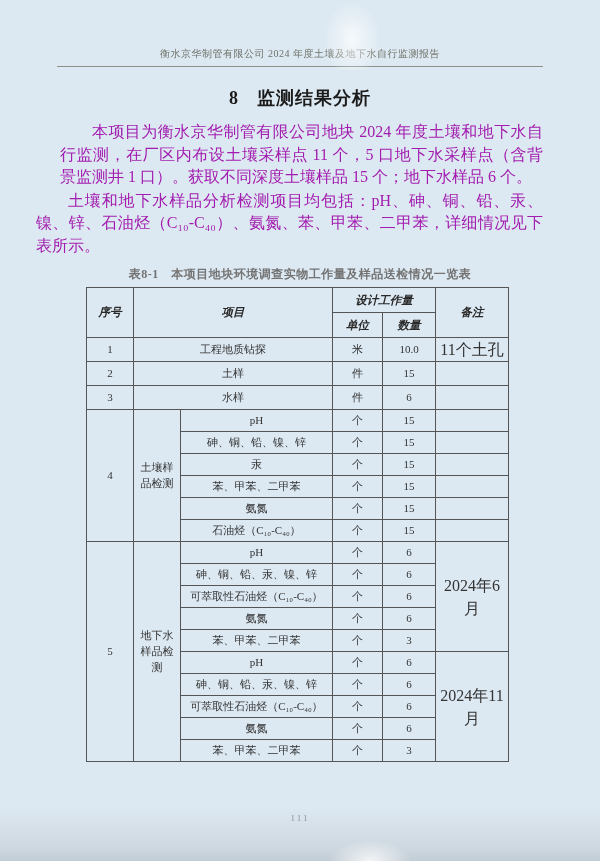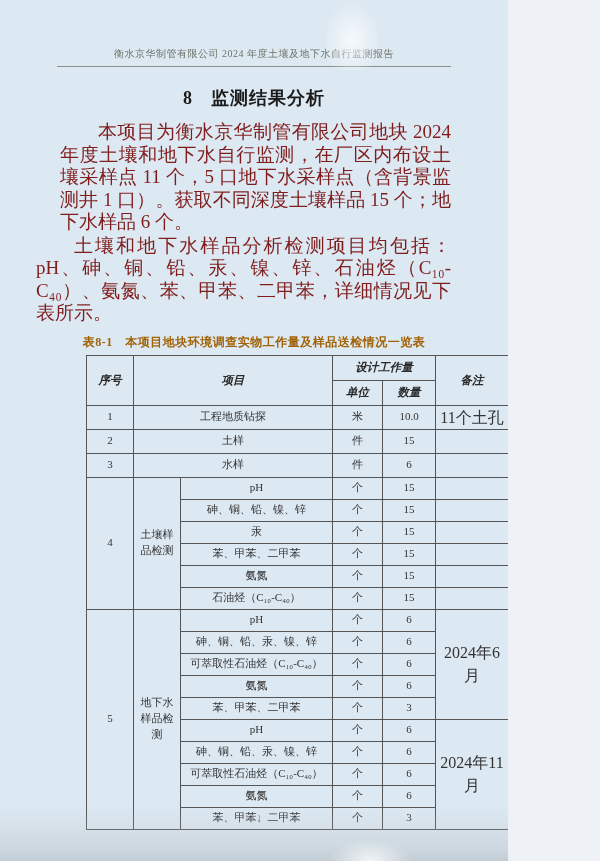--- a/index.html
+++ b/index.html
@@ -3,21 +3,21 @@
 <meta charset="utf-8">
 <style>
   html,body{margin:0;padding:0;}
   body{
     width:600px;height:861px;
     font-family:"Liberation Serif","DejaVu Serif",serif;
     background:#eef2f6;
   }
   .page{
     position:relative;
-    width:508px;height:861px;
+    width:600px;height:861px;
     background:#dde9f2;
     overflow:hidden;
     color:#2e2e2e;
   }
   
   .page::before{
     content:"";position:absolute;top:0;left:0;right:0;height:70px;
     background:radial-gradient(ellipse 40px 55px at 352px 40px, rgba(255,255,255,.75), rgba(255,255,255,0) 70%);
     pointer-events:none;
   }
@@ -47,29 +47,29 @@
   }
   .chapter-title .chapter-no{margin-right:18px;}
   .section-title{
     margin:15px 0 0 60px;
     font-size:15px;font-weight:bold;
     color:#203d35;
     letter-spacing:.5px;
   }
   .body-para{
     margin:11px 57px 0 60px;
-    font-size:19px;line-height:22.5px;
+    font-size:16px;line-height:22.5px;
     text-align:justify;text-justify:inter-ideograph;
-    text-indent:2em;color:#7f1d1d;
+    text-indent:2em;color:#a21caf;
   }
   .body-para.second{margin-top:1px;margin-left:36px;}
   .table-caption{
     margin:9px 0 0 0;
     text-align:center;
-    font-size:12px;font-weight:bold;color:#a16207;
+    font-size:12px;font-weight:bold;color:#737373;
     letter-spacing:.5px;
   }
   table.work-table{
     margin:4px 0 0 86px;
     border-collapse:collapse;
     table-layout:fixed;
     width:422px;
     font-size:11px;color:#333;
   }
   table.work-table td{

